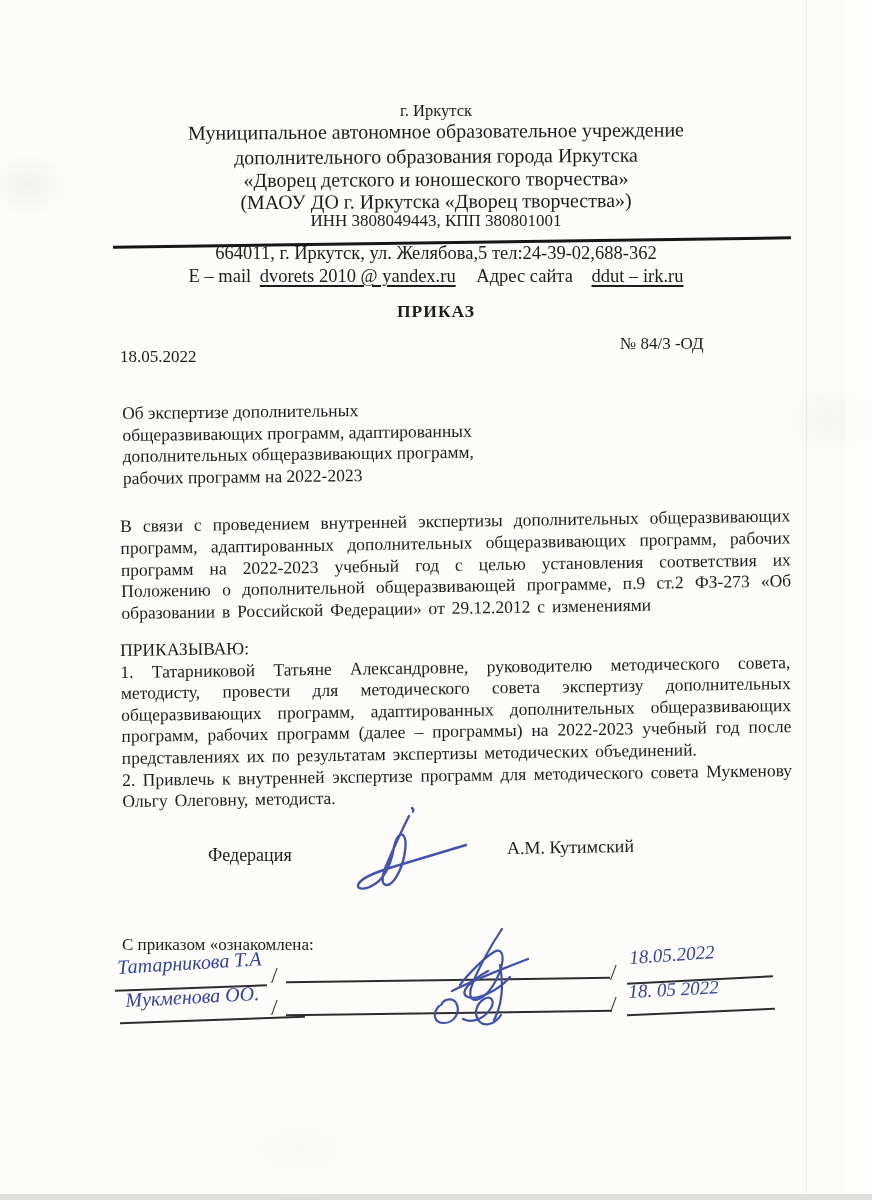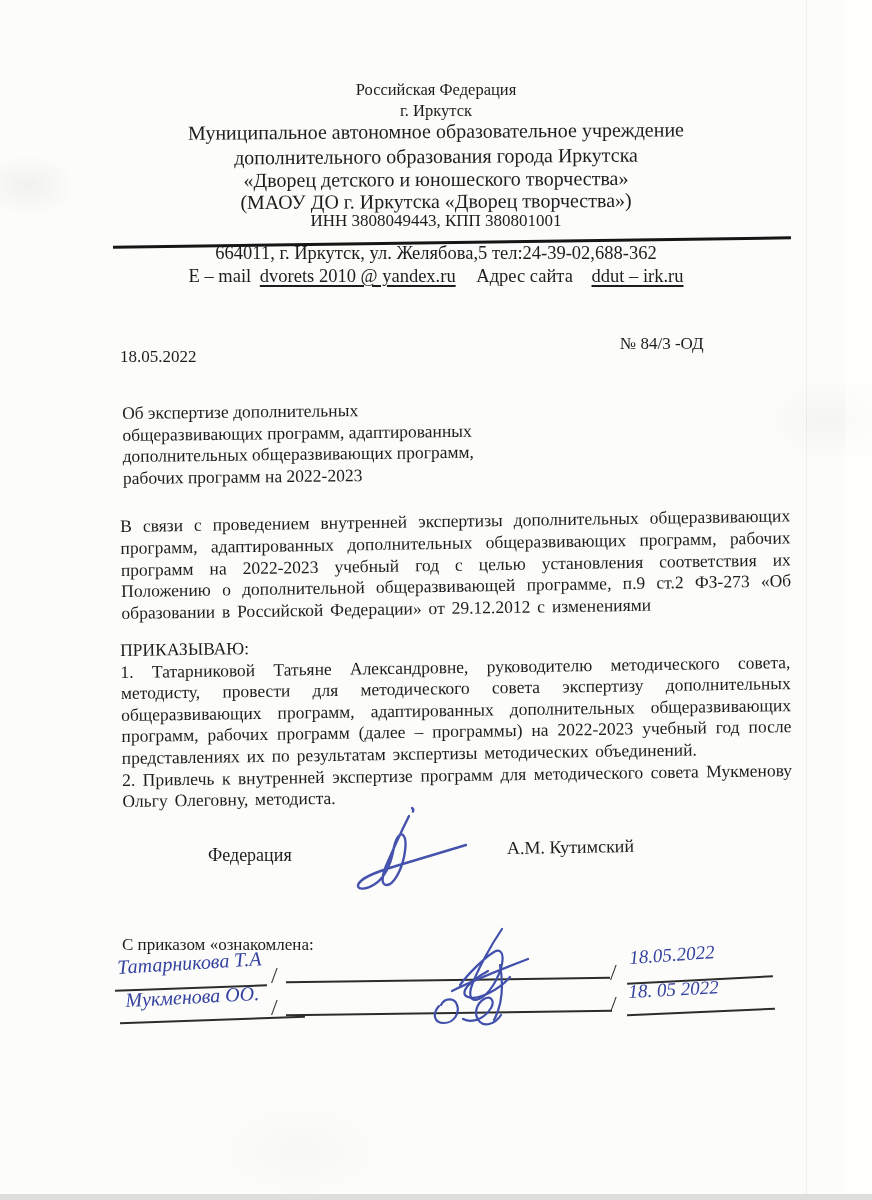--- a/index.html
+++ b/index.html
@@ -29,38 +29,38 @@
   .hand{font-style:italic;color:#34429f;white-space:nowrap;}
   .penline{position:absolute;background:#2d2d2d;height:2px;}
   .slash{position:absolute;color:#3a3a3a;font-size:24px;line-height:24px;}
   svg{overflow:visible;}
 </style>
 </head>
 <body>
 
 <div class="page">
 
-  <div class="center sm" style="top:80px;">Российская Федерация</div>
   <div class="center sm" style="top:101px;">г. Иркутск</div>
   <div class="center org" style="top:120px;transform:rotate(-0.4deg);">Муниципальное автономное образовательное учреждение</div>
   <div class="center org" style="top:145px;transform:rotate(-0.4deg);">дополнительного образования  города Иркутска</div>
   <div class="center org" style="top:168px;transform:rotate(-0.3deg);">«Дворец детского и юношеского творчества»</div>
   <div class="center org" style="top:190px;transform:rotate(-0.3deg);">(МАОУ ДО г. Иркутска «Дворец творчества»)</div>
   <div class="center" style="top:211px;font-size:17px;">ИНН 3808049443, КПП 380801001</div>
 
   <div class="rule" style="top:241px;left:113px;width:678px;height:3px;transform:rotate(-0.8deg);"></div>
 
   <div class="center" style="top:243px;font-size:18.5px;">664011, г. Иркутск, ул. Желябова,5 тел:24-39-02,688-362</div>
   <div class="center" style="top:266px;font-size:18.5px;">
     <span>E – mail</span>
     <span class="u" style="margin-left:4px;">dvorets 2010 @ yandex.ru</span>
     <span style="margin-left:16px;">Адрес сайта</span>
     <span class="u" style="margin-left:14px;">ddut – irk.ru</span>
   </div>
 
+  <div class="center title" style="top:301px;">ПРИКАЗ</div>
   <div class="abs meta" style="left:620px;top:334px;">№ 84/3 -ОД</div>
   <div class="abs meta" style="left:120px;top:347px;">18.05.2022</div>
 
   <div class="abs block" style="left:122px;top:403px;line-height:21.5px;transform:rotate(-0.7deg);transform-origin:left top;">
     <div>Об экспертизе дополнительных</div>
     <div>общеразвивающих программ, адаптированных</div>
     <div>дополнительных общеразвивающих программ,</div>
     <div>рабочих программ  на 2022-2023</div>
   </div>
 

